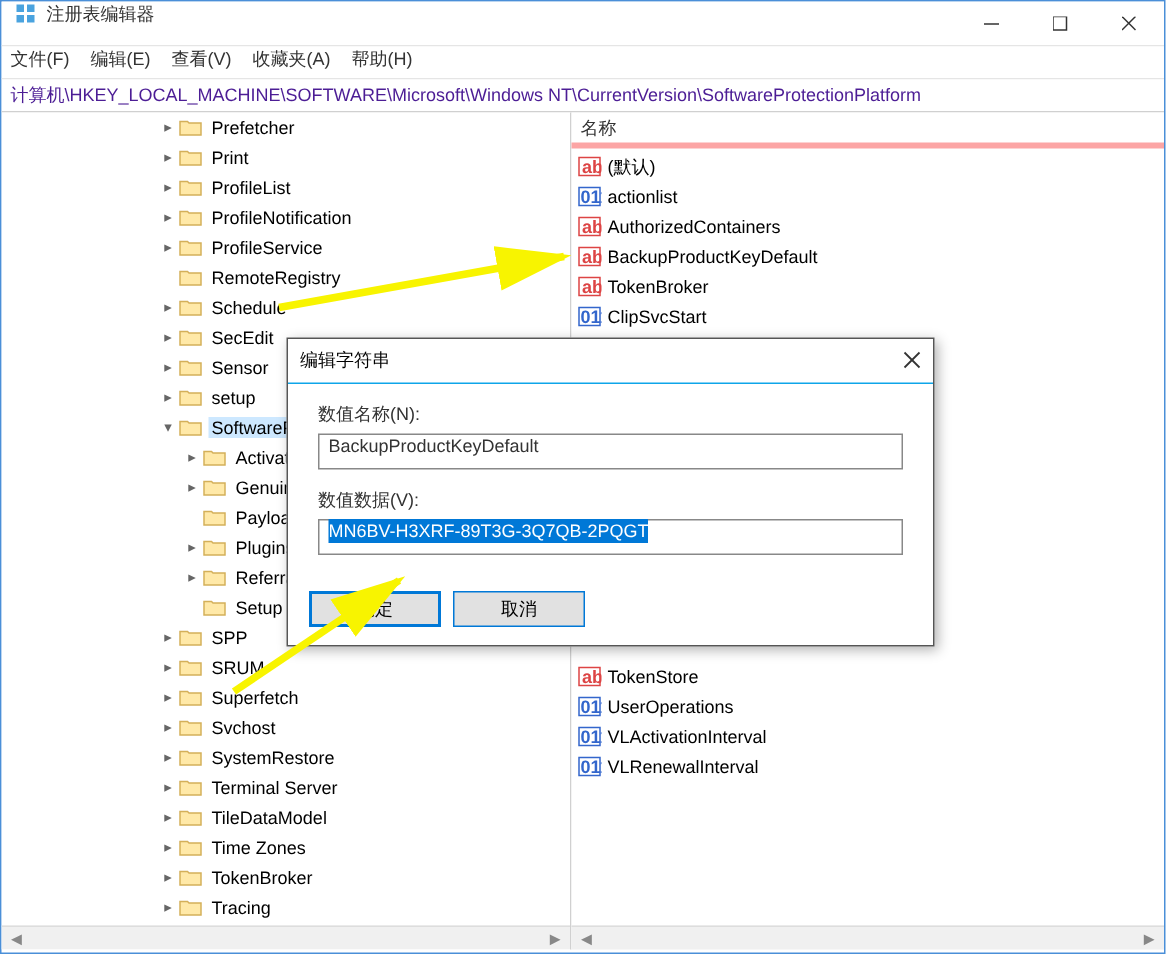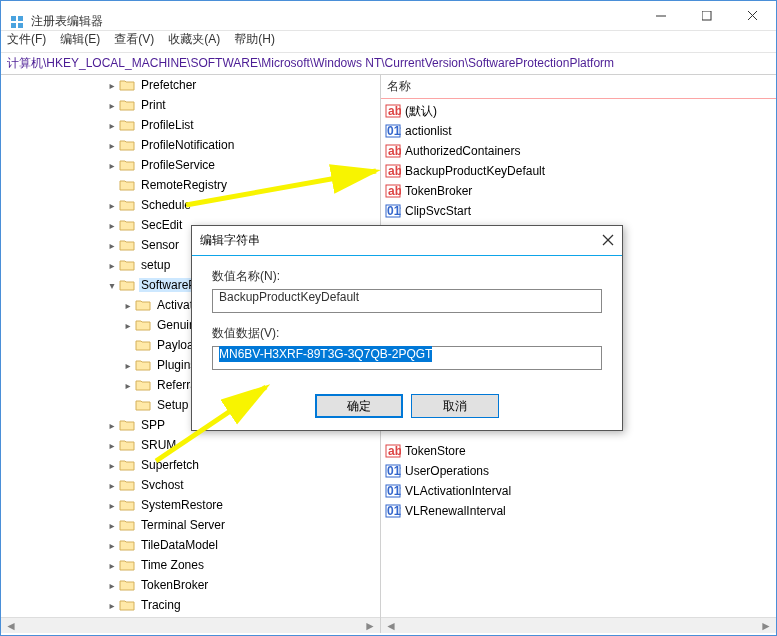--- a/index.html
+++ b/index.html
@@ -1,49 +1,49 @@
 <!DOCTYPE html>
 <html><head>
 <meta charset="utf-8">
 <style>
 * { box-sizing: border-box; margin: 0; padding: 0; font-family: "Microsoft YaHei", "Segoe UI", sans-serif; font-size: 12px; }
 body { width: 777px; height: 636px; background: #fff; position: relative; overflow: hidden; border: 1px solid #4a8fd8; }
-.titlebar { height: 30px; display: flex; align-items: flex-end; padding-left: 8px; background: #fff; border-bottom: 1px solid #e5e5e5; }
+.titlebar { height: 30px; display: flex; align-items: flex-start; padding-left: 8px; background: #fff; border-bottom: 1px solid #e5e5e5; }
 .titlebar .app-icon { width: 16px; height: 16px; margin-right: 6px; }
 .titlebar .title { flex: 1; color: #333; }
 .win-controls { display: flex; height: 100%; }
 .win-controls div { width: 46px; display: flex; align-items: center; justify-content: center; color: #333; }
 .menubar { height: 22px; display: flex; align-items: flex-start; padding-left: 6px; gap: 14px; border-bottom: 1px solid #e5e5e5; background: #fff; }
 .menubar span { color: #333; }
 .addressbar { height: 22px; display: flex; align-items: center; padding: 0 6px; border-bottom: 1px solid #d0d0d0; background: #fff; color: #4c1d95; white-space: nowrap; overflow: hidden; }
 .main { display: flex; height: calc(100% - 76px); }
 .tree { width: 380px; overflow: hidden; border-right: 1px solid #d0d0d0; background: #fff; position: relative; }
 .tree-scroll { position: absolute; top: 0; left: 104px; right: 0; bottom: 0; }
 .tree-row { height: 20px; display: flex; align-items: center; white-space: nowrap; }
 .tree-row .exp { width: 14px; text-align: center; color: #666; font-size: 10px; }
 .tree-row .folder { width: 16px; height: 14px; margin-right: 4px; }
 .tree-row.selected .label { background: #cde8ff; }
 .tree-row .label { padding: 0 2px; }
 .indent1 { padding-left: 0px; }
 .indent2 { padding-left: 16px; }
 .list { flex: 1; background: #fff; position: relative; }
-.list-header { height: 24px; border-bottom: 1px solid #fca5a5; display: flex; align-items: center; padding-left: 6px; color: #333; }
+.list-header { height: 24px; border-bottom: 4px solid #fca5a5; display: flex; align-items: center; padding-left: 6px; color: #333; }
 .list-body { padding-top: 2px; }
 .list-row { height: 20px; display: flex; align-items: center; padding-left: 4px; }
 .val-icon { width: 16px; height: 16px; margin-right: 4px; display: flex; align-items: center; justify-content: center; }
 .dialog { position: absolute; left: 190px; top: 224px; width: 432px; height: 206px; background: #fff; border: 1px solid #555; box-shadow: 2px 2px 8px rgba(0,0,0,0.3); }
 .dlg-title { height: 30px; display: flex; align-items: center; padding: 0 8px; border-bottom: 1px solid #0ea5e9; }
 .dlg-title .t { flex: 1; }
 .dlg-close { font-size: 14px; }
 .dlg-body { padding: 12px 20px; }
 .dlg-label { margin-bottom: 4px; color: #333; }
 .dlg-input { width: 100%; height: 24px; border: 1px solid #888; padding: 0 6px; background: #fff; color: #333; margin-bottom: 12px; }
 .dlg-input.selected { background: #fff; }
 .dlg-input.selected .seltext { background: #0078d7; color: #fff; padding: 1px 0; }
-.dlg-buttons { display: flex; justify-content: center; gap: 8px; padding: 0 14px; }
+.dlg-buttons { display: flex; justify-content: flex-start; gap: 8px; padding: 0 14px; }
 .dlg-btn { width: 88px; height: 24px; border: 1px solid #0078d7; background: #e1e1e1; display: flex; align-items: center; justify-content: center; }
 .dlg-btn.primary { border: 2px solid #0078d7; }
 .hscroll { position: absolute; bottom: 0; left: 0; right: 0; height: 16px; background: #f0f0f0; border-top: 1px solid #ddd; display: flex; align-items: center; }
 .arrow-annot { position: absolute; pointer-events: none; }
 </style>
 </head>
 <body>
 
 <div class="titlebar">
   <span class="app-icon">

